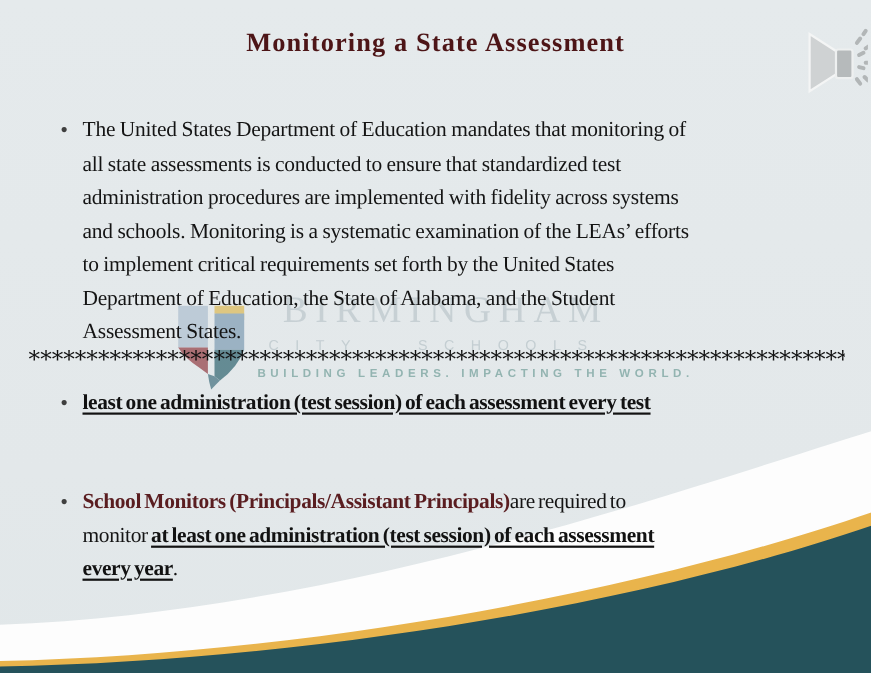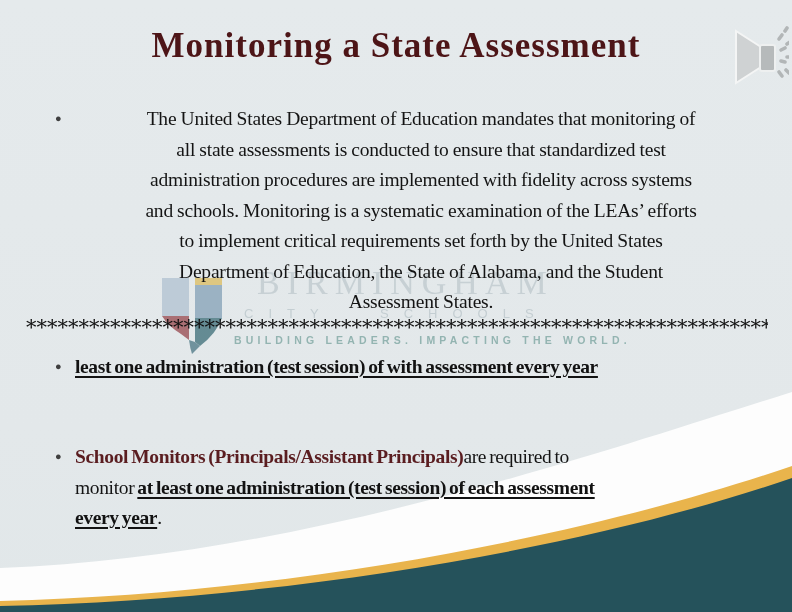--- a/index.html
+++ b/index.html
@@ -21,31 +21,31 @@
     color:#c4ced2; font-family:"Liberation Sans",sans-serif;
   }
   .wm-tag{
     left:234px; top:334px; font-size:10.5px; letter-spacing:4.2px;
     color:#93b4b1; font-weight:bold; font-family:"Liberation Sans",sans-serif;
   }
   .wm-shield{left:160px; top:276px; width:64px; height:80px; opacity:.85;}
   
   .title{
     position:absolute; left:0; top:26px; width:100%; text-align:center;
-    font-size:35px; font-weight:bold; letter-spacing:1px; color:#4d1517; z-index:2;
+    font-size:24px; font-weight:bold; letter-spacing:1px; color:#4d1517; z-index:2;
   }
   
   .audio{position:absolute; left:731px; top:26px; width:58px; height:62px; z-index:3;}
   
   .txt{position:absolute; left:75px; width:692px; z-index:2; color:#141414;
        font-size:19.5px; line-height:30.5px; white-space:nowrap;}
   .t1{letter-spacing:-0.2px; word-spacing:-0.5px;}
   .t2{letter-spacing:-0.35px; word-spacing:-1.5px;}
   .dot{position:absolute; left:55px; z-index:2; color:#3f3f3f; font-size:11px;}
-  .b1{top:104px;text-align:center;}
+  .b1{top:104px;}
   .divider{
     position:absolute; left:26px; top:315px; width:742px; height:22px; z-index:2;
     font-family:"DejaVu Serif",serif; font-size:21px; color:#111;
     white-space:nowrap; overflow:hidden;
   }
   .b2{top:352px;}
   .b3{top:442px;}
   .mrn{font-weight:bold; color:#5a1d20;}
   .unl{font-weight:bold; color:#121212; text-decoration:underline;
        text-decoration-thickness:2px; text-underline-offset:3px;}
@@ -99,21 +99,21 @@
     <div>and schools. Monitoring is a systematic examination of the LEAs’ efforts</div>
     <div>to implement critical requirements set forth by the United States</div>
     <div>Department of Education, the State of Alabama, and the Student</div>
     <div>Assessment States.</div>
   </div>
 
   <div class="divider">********************************************************************************</div>
 
   <span class="dot" style="top:360px">●</span>
   <div class="txt t2 b2">
-    <div><span class="unl">least one administration (test session) of with assessment every year</span></div>
+    <div><span class="unl">least one administration (test session) of each assessment every test</span></div>
   </div>
 
   <span class="dot" style="top:450px">●</span>
   <div class="txt t2 b3">
     <div><span class="mrn">School Monitors (Principals/Assistant Principals)</span><span>are required to</span></div>
     <div><span>monitor </span><span class="unl">at least one administration (test session) of each assessment</span></div>
     <div><span class="unl">every year</span><span>.</span></div>
   </div>
 
 </div>

